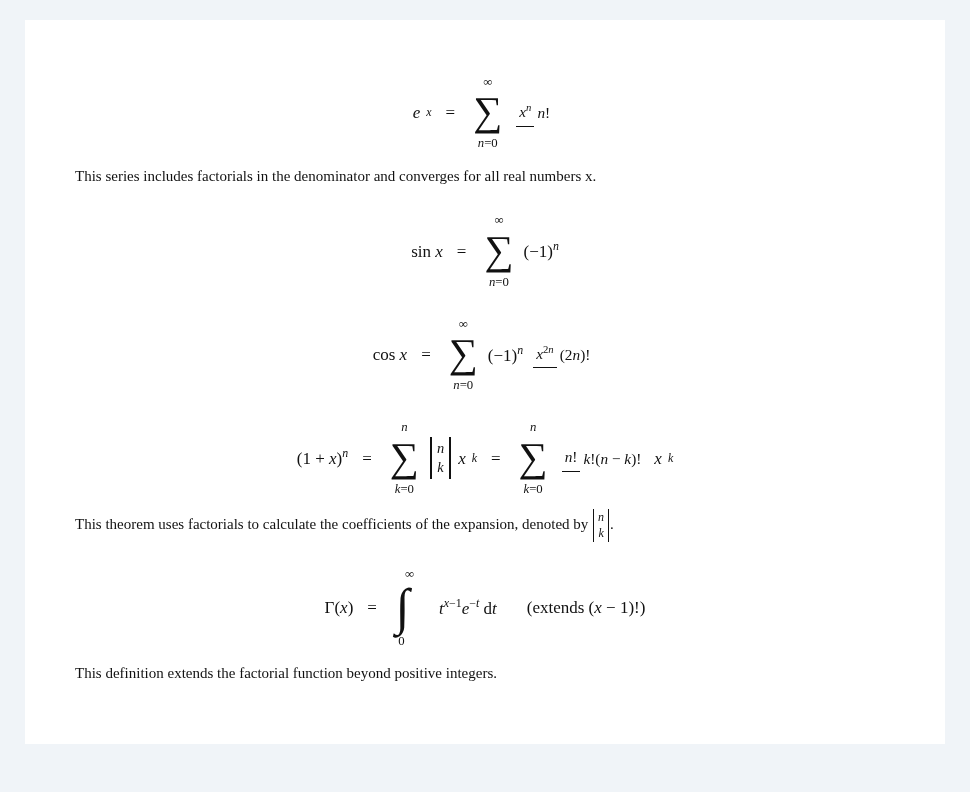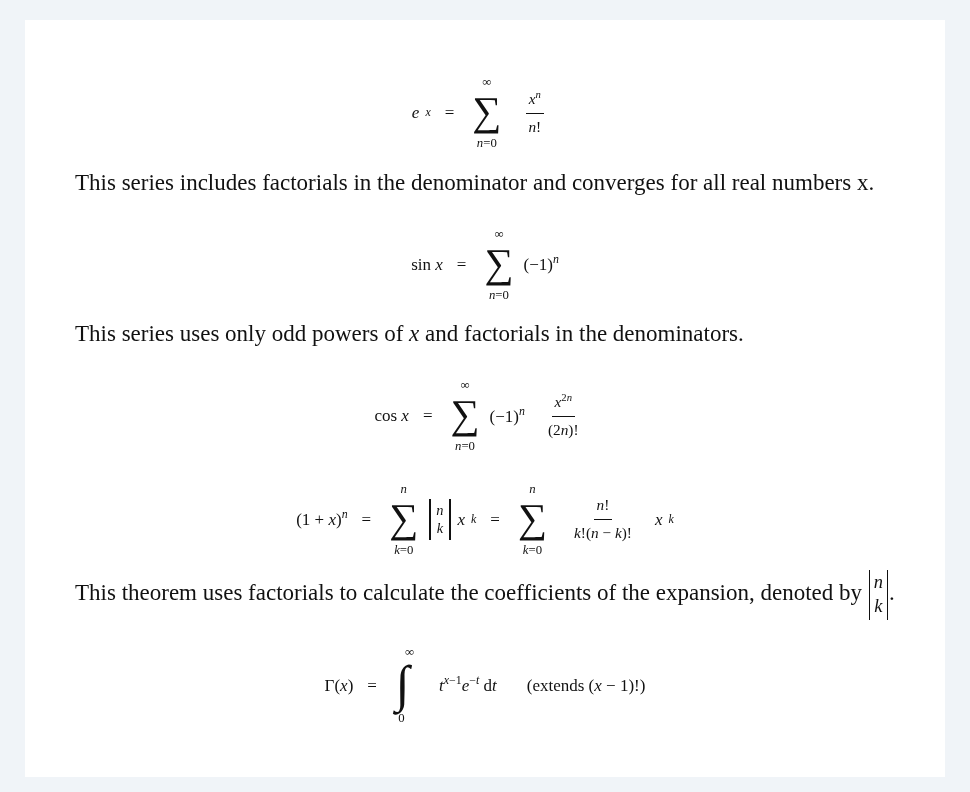--- a/index.html
+++ b/index.html
@@ -24,38 +24,38 @@
       width: 920px;
       padding: 30px 50px 40px 50px;
       font-size: 17px;
       line-height: 1.6;
       color: #111;
     }
 
     .paragraph {
       text-align: justify;
       margin: 10px 0 18px 0;
-      font-size: 23px;
+      font-size: 15px;
       line-height: 1.65;
     }
 
     .math-display {
       display: flex;
       justify-content: center;
       align-items: center;
       margin: 22px 0 8px 0;
     }
 
     
     .frac {
       display: inline-flex;
-      flex-direction: column;
+      flex-direction: row;
       align-items: center;
       vertical-align: middle;
-      margin: 0 14px;
+      margin: 0 4px;
     }
     .frac .num {
       border-bottom: 1.5px solid #111;
       padding: 0 3px 1px 3px;
       text-align: center;
       font-size: 0.9em;
     }
     .frac .den {
       padding: 1px 3px 0 3px;
       text-align: center;
@@ -145,23 +145,20 @@
       <span style="margin:0 8px;">=</span>
       <span class="sigma-wrap">
         <span class="sigma-top">∞</span>
         <span class="sigma-sym">∑</span>
         <span class="sigma-bot"><span class="italic">n</span>=0</span>
       </span>
       <span>(−1)<sup class="italic">n</sup></span>
     </div>
   </div>
 
-  <p class="paragraph">
-    This series uses only odd powers of <span class="italic">x</span> and factorials in the denominators.
-  </p>
 
   <div class="math-display">
     <div class="eq-row">
       <span>cos&nbsp;<span class="italic">x</span></span>
       <span style="margin:0 8px;">=</span>
       <span class="sigma-wrap">
         <span class="sigma-top">∞</span>
         <span class="sigma-sym">∑</span>
         <span class="sigma-bot"><span class="italic">n</span>=0</span>
       </span>
@@ -224,14 +221,15 @@
         <span style="font-size:3em; line-height:0.9; font-style:normal;">∫</span>
         <span style="font-size:0.75em; margin-left:-2px;">0</span>
       </span>
       <span style="margin-left:17px;">
         <span class="italic">t</span><sup><span class="italic">x</span>−1</sup><span class="italic">e</span><sup>−<span class="italic">t</span></sup>&nbsp;d<span class="italic">t</span>
       </span>
       <span style="margin-left:24px;">(extends (<span class="italic">x</span> − 1)!)</span>
     </div>
   </div>
 
+  <p class="paragraph">This definition extends the factorial function beyond positive integers.</p>
 
 </div>
 
 </body></html>

